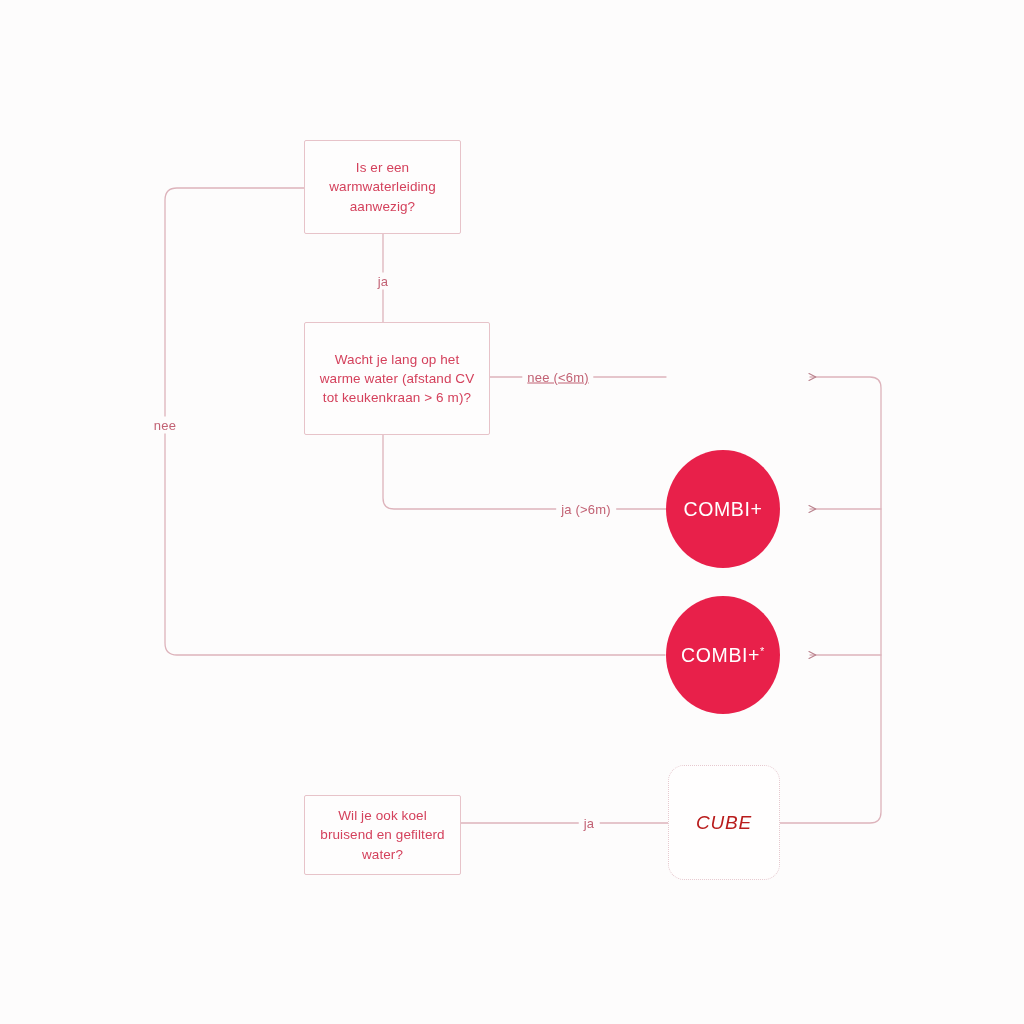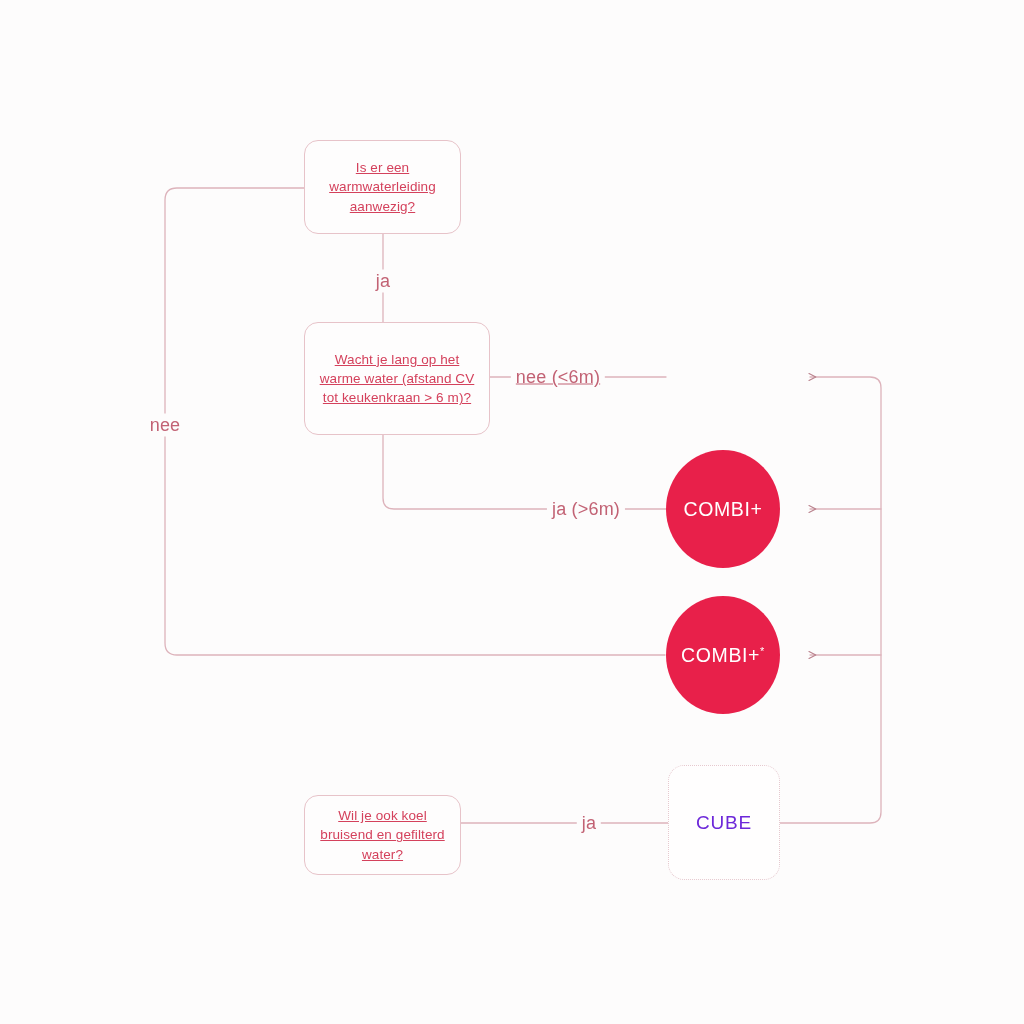--- a/index.html
+++ b/index.html
@@ -30,56 +30,56 @@
     position: absolute;
     box-sizing: border-box;
     display: flex;
     align-items: center;
     justify-content: center;
     text-align: center;
   }
   
   .qbox {
     border: 1.3px solid #e7c3c9;
-    border-radius: 14px;
+    border-radius: 2px;
     background: #fefdfd;
     color: #d4415c;
     font-size: 13.5px;
     line-height: 1.42;
     letter-spacing: 0.1px;
     padding: 6px 10px;
-    text-decoration: underline;
   }
   
   .dotbox {
     border: 1.6px dotted #e6c9cf;
     border-radius: 16px;
     background: #fffefe;
-    color: #6d28d9;
+    color: #b91c1c;
     font-size: 19px;
     letter-spacing: 0.8px;
+    font-style: italic;
   }
   
   .circle {
     border-radius: 50%;
     background: #e8204a;
     color: #ffffff;
     font-size: 19.5px;
     letter-spacing: 0.6px;
   }
   .circle .sup {
     font-size: 11px;
     vertical-align: super;
     line-height: 0;
   }
   
   .elabel {
     position: absolute;
     color: #c26274;
-    font-size: 18px;
+    font-size: 13px;
     letter-spacing: 0.2px;
     background: #fdfcfc;
     padding: 1px 5px;
     white-space: nowrap;
     transform: translate(-50%, -50%);
   }
 </style>
 </head>
 <body>
 

